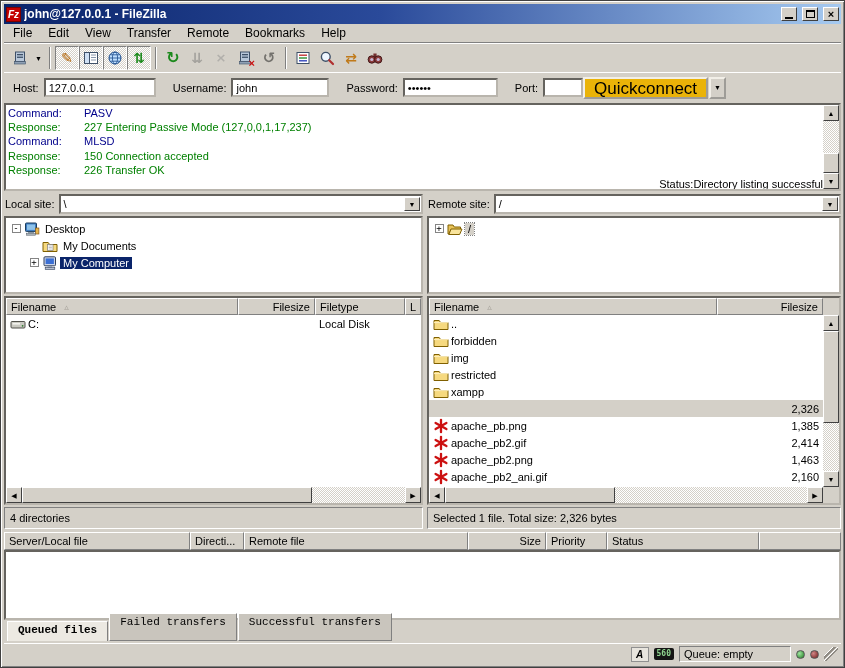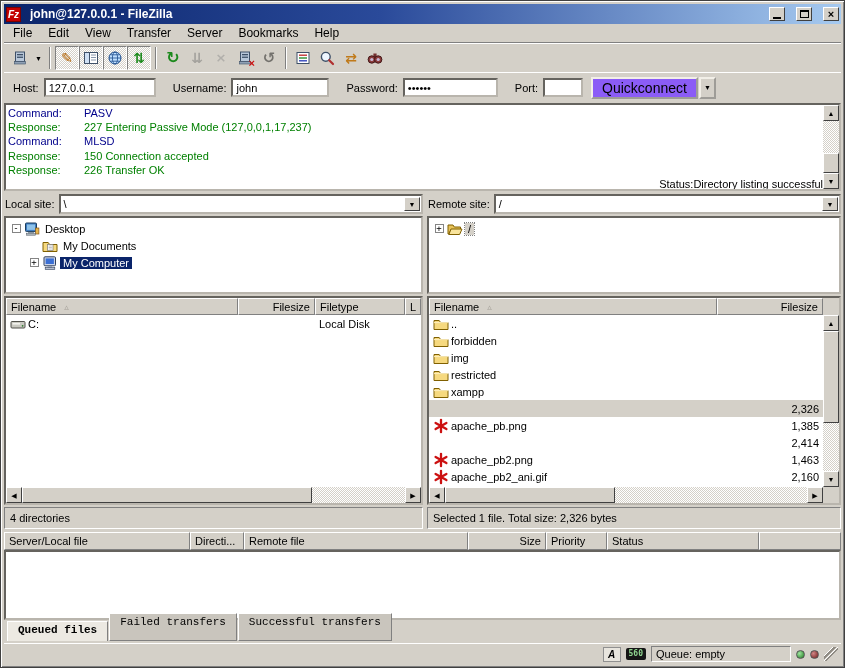--- a/index.html
+++ b/index.html
@@ -8,21 +8,21 @@
     width:845px;height:668px;
     background:#d4d0c8;
     border:1px solid #404040;
     box-shadow:inset 1px 1px 0 #fff, inset -1px -1px 0 #808080;
     padding:3px;
     display:flex;flex-direction:column;
     font-family:"Liberation Sans",sans-serif;font-size:11px;color:#000;
     position:relative;overflow:hidden;
   }
   
-  .titlebar{height:20px;flex:0 0 20px;display:flex;align-items:center;gap:9px;
+  .titlebar{height:20px;flex:0 0 20px;display:flex;align-items:center;gap:3px;
     background:linear-gradient(90deg,#0a246a 0%,#2a4a9a 45%,#a6caf0 100%);padding:0 2px;}
   .title-icon{width:15px;height:15px;background:#c40000;color:#fff;font-weight:bold;font-style:italic;
     font-size:10px;display:flex;align-items:center;justify-content:center;border:1px solid #7a0000;}
   .title-text{color:#fff;font-weight:bold;font-size:12px;flex:1;white-space:nowrap;overflow:hidden;}
   .tb-btn{width:16px;height:14px;background:#d4d0c8;border:1px solid;border-color:#fff #404040 #404040 #fff;
     display:flex;align-items:center;justify-content:center;margin-left:2px;}
   .g-min{width:8px;height:2px;background:#000;margin-top:7px;}
   .g-max{width:9px;height:8px;border:1px solid #000;border-top-width:2px;}
   .g-close{font-size:11px;font-weight:bold;line-height:10px;}
   
@@ -37,22 +37,22 @@
   .tbtn-dd{width:13px;height:22px;display:flex;align-items:center;justify-content:center;font-size:7px;}
   .tsep{width:0;height:22px;border-left:1px solid #808080;border-right:1px solid #fff;margin:0 4px;}
   .gly{font-family:"DejaVu Sans",sans-serif;font-size:14px;line-height:14px;font-weight:bold;}
   .i16{width:16px;height:16px;display:block;}
   
   .qcbar{height:30px;flex:0 0 30px;display:flex;align-items:center;border-top:1px solid #fff;padding:0 9px;white-space:nowrap;}
   .qc-label{margin-right:5px;}
   .qc-gap{width:17px;}
   input.field{height:19px;border:2px inset #b9b5ad;background:#fff;font-family:"Liberation Sans",sans-serif;
     font-size:11px;padding:1px 3px;outline:none;}
-  .btn{border:2px outset #f2efe8;background:#8b5cf6;height:22px;padding:0 9px;
-    font-family:"Liberation Sans",sans-serif;font-size:14px;margin-left:8px;}
+  .btn{border:2px outset #f2efe8;background:#eab308;height:22px;padding:0 9px;
+    font-family:"Liberation Sans",sans-serif;font-size:17px;}
   .btn-dd{width:17px;height:22px;border:2px outset #f2efe8;background:#d4d0c8;font-size:7px;padding:0;margin-left:1px;}
   
   .log{height:88px;flex:0 0 88px;margin-top:1px;border:2px inset #b9b5ad;background:#fff;display:flex;overflow:hidden;}
   .log-lines{flex:1;padding:1px 0 0 2px;line-height:14.2px;white-space:nowrap;overflow:hidden;}
   .log-label{display:inline-block;width:76px;}
   .t-command{color:#00008b;}
   .t-response{color:#008000;}
   .t-status{color:#000;text-align:right;}
   
   .vscroll{width:16px;flex:0 0 16px;display:flex;flex-direction:column;
@@ -113,21 +113,21 @@
     border-color:#fff #808080 #808080 #fff;display:flex;align-items:flex-start;}
   .tab.active{height:20px;background:#ece9e2;font-weight:bold;border-bottom:none;}
   .fillrow{flex:1;}
   
   .statusbar{height:21px;flex:0 0 21px;border-top:1px solid #fff;display:flex;align-items:center;
     justify-content:flex-end;gap:5px;padding:0 3px;}
   .sb-datatype{width:18px;height:15px;border:1px solid #909090;background:#e8e5de;display:flex;align-items:center;
     justify-content:center;font-size:10px;font-weight:bold;font-style:italic;}
   .sb-speed{background:#151515;color:#8fd48f;font-family:"DejaVu Sans Mono",monospace;font-size:8px;
     font-weight:bold;padding:2px 3px;border-radius:2px;line-height:8px;}
-  .sb-queue{width:140px;height:16px;border:1px solid;border-color:#808080 #fff #fff #808080;
+  .sb-queue{width:112px;height:16px;border:1px solid;border-color:#808080 #fff #fff #808080;
     display:flex;align-items:center;padding:0 4px;overflow:hidden;}
   .led{width:9px;height:9px;border-radius:50%;border:1px solid #555;}
   .led.green{background:radial-gradient(circle at 35% 35%,#9fe49f,#1d7a1d);}
   .led.red{background:radial-gradient(circle at 35% 35%,#d08484,#6e1a1a);}
   .grip{width:14px;height:14px;background:
     linear-gradient(135deg,transparent 0 6px,#fff 6px 7px,#908c84 7px 8.5px,transparent 8.5px 9.5px,#fff 9.5px 10.5px,#908c84 10.5px 12px,transparent 12px);}
   .redx{position:absolute;color:#cc1111;font-weight:bold;font-size:11px;right:1px;bottom:0;}
   .rel{position:relative;}
 </style>
 </head>
@@ -221,21 +221,21 @@
     <div class="tb-btn">
         <span class="g-close">×</span>
       </div>
   </div>
 
   <div class="menubar">
     <span class="menu-item">File</span>
     <span class="menu-item">Edit</span>
     <span class="menu-item">View</span>
     <span class="menu-item">Transfer</span>
-    <span class="menu-item">Server</span>
+    <span class="menu-item">Remote</span>
     <span class="menu-item">Bookmarks</span>
     <span class="menu-item">Help</span>
   </div>
 
   <div class="toolbar">
     <div class="tbtn">
         <svg class="i16">
           <use href="#i-server"></use>
         </svg>
       </div>
@@ -518,20 +518,26 @@
                   <svg class="i16" viewBox="0 0 16 16">
                     <use href="#i-imgfile"></use>
                   </svg>
                   <span>apache_pb.png</span>
                 </span>
               <span class="cell num" style="flex:1">
                   <span>1,385</span>
                 </span>
             </div>
             <div class="fl-row">
+              <span class="cell" style="width:288px">
+                  <svg class="i16" viewBox="0 0 16 16">
+                    <use href="#i-imgfile"></use>
+                  </svg>
+                  <span>apache_pb2.gif</span>
+                </span>
               <span class="cell num" style="flex:1">
                   <span>2,414</span>
                 </span>
             </div>
             <div class="fl-row">
               <span class="cell" style="width:288px">
                   <svg class="i16" viewBox="0 0 16 16">
                     <use href="#i-imgfile"></use>
                   </svg>
                   <span>apache_pb2.png</span>

